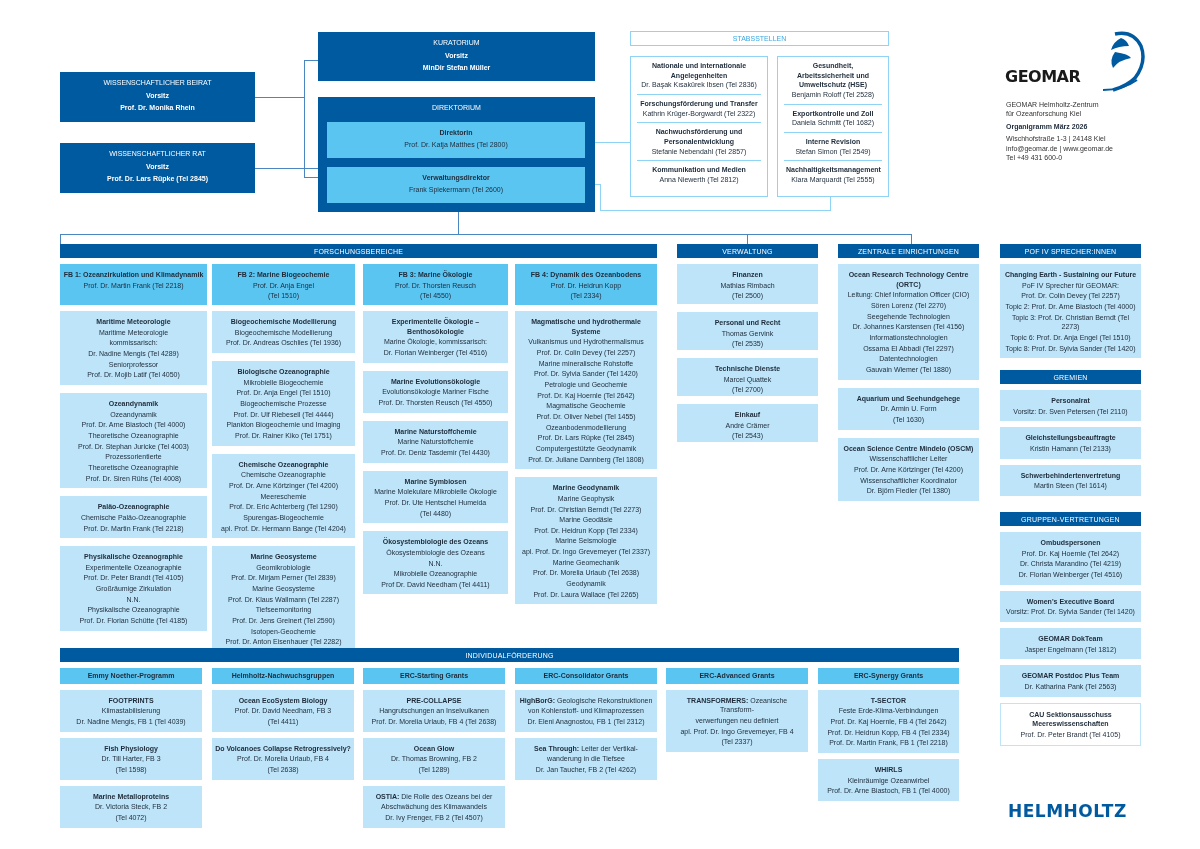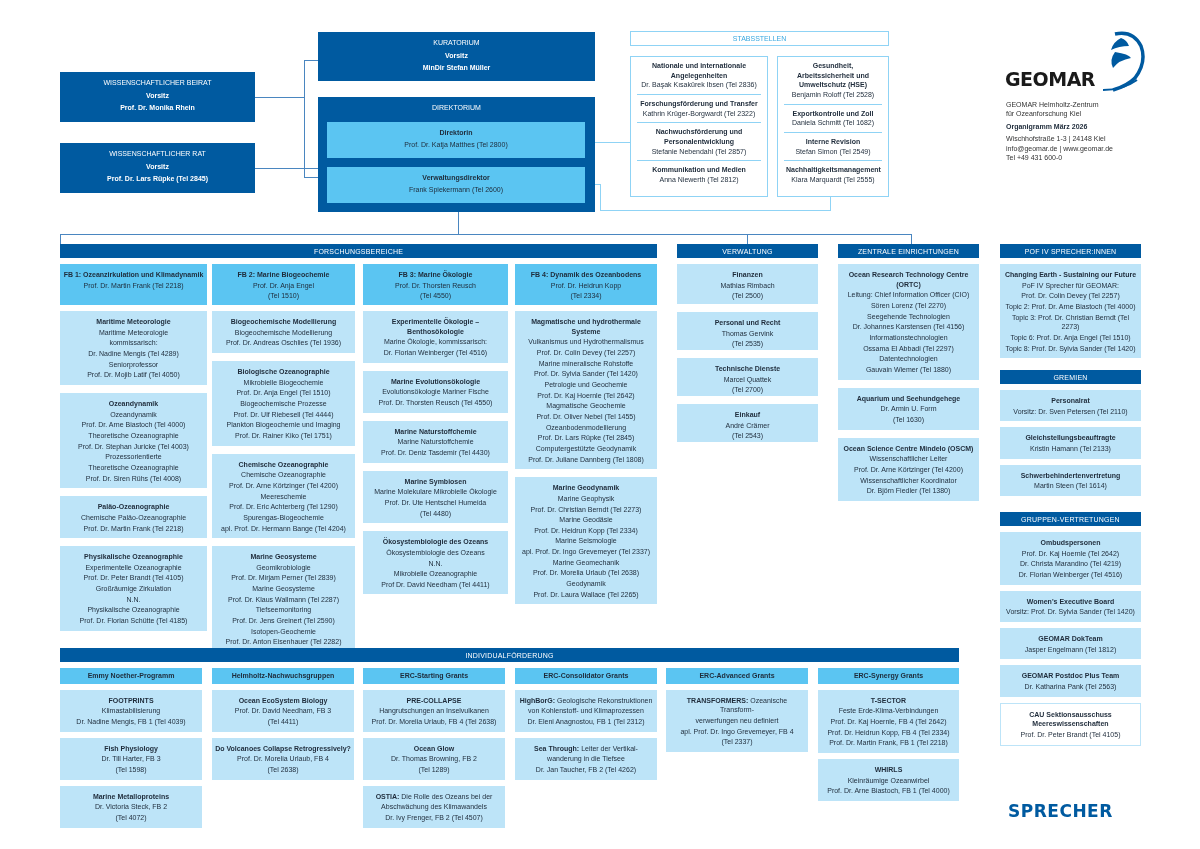--- a/index.html
+++ b/index.html
@@ -109,21 +109,21 @@
     </div>
 </div>
 
 <div class="abs" style="left:1003px;top:28px;width:160px;height:140px">
   <svg class="abs" style="left:90px;top:0" width="60" height="70" viewBox="0 0 60 70">
     <path d="M22 6 Q40 2 48 18 Q54 34 42 50 Q34 58 20 62" stroke="#005aa0" stroke-width="3.5" fill="none"></path>
     <path d="M28 10 Q20 14 18 22 Q26 18 36 18 Q34 12 28 10Z" fill="#005aa0"></path>
     <path d="M22 24 Q16 32 20 40 Q26 32 38 30 Q36 26 22 24Z" fill="#005aa0"></path>
     <path d="M10 62 Q30 62 44 52" stroke="#005aa0" stroke-width="2" fill="none"></path>
   </svg>
-  <div class="abs" style="left:2px;top:38px;font-family:'DejaVu Sans',sans-serif;font-weight:bold;font-size:19px;letter-spacing:-.5px;color:#1a1a1a">GEOMAR</div>
+  <div class="abs" style="left:2px;top:38px;font-family:'DejaVu Sans',sans-serif;font-weight:bold;font-size:16px;letter-spacing:-.5px;color:#1a1a1a">GEOMAR</div>
   <div class="abs" style="left:3px;top:72px;font-size:7px;color:#333;line-height:1.35">
     <div>GEOMAR Helmholtz-Zentrum</div>
     <div>für Ozeanforschung Kiel</div>
     <div class="b" style="margin-top:3px;color:#1e2b3a">Organigramm März 2026</div>
     <div style="margin-top:3px">Wischhofstraße 1-3 | 24148 Kiel</div>
     <div>info@geomar.de | www.geomar.de</div>
     <div>Tel +49 431 600-0</div>
   </div>
 </div>
 
@@ -475,13 +475,13 @@
       <div>Prof. Dr. Heidrun Kopp, FB 4 (Tel 2334)</div>
       <div>Prof. Dr. Martin Frank, FB 1 (Tel 2218)</div>
     </div>
   <div class="light box">
       <div class="b">WHIRLS</div>
       <div>Kleinräumige Ozeanwirbel</div>
       <div>Prof. Dr. Arne Biastoch, FB 1 (Tel 4000)</div>
     </div>
 </div>
 
-<div class="abs" style="left:1008px;top:800px;font-family:'DejaVu Sans',sans-serif;font-weight:bold;font-size:17px;color:#005aa0;letter-spacing:.5px">SPRECHER</div>
+<div class="abs" style="left:1008px;top:800px;font-family:'DejaVu Sans',sans-serif;font-weight:bold;font-size:17px;color:#005aa0;letter-spacing:.5px">HELMHOLTZ</div>
 
 </body></html>

